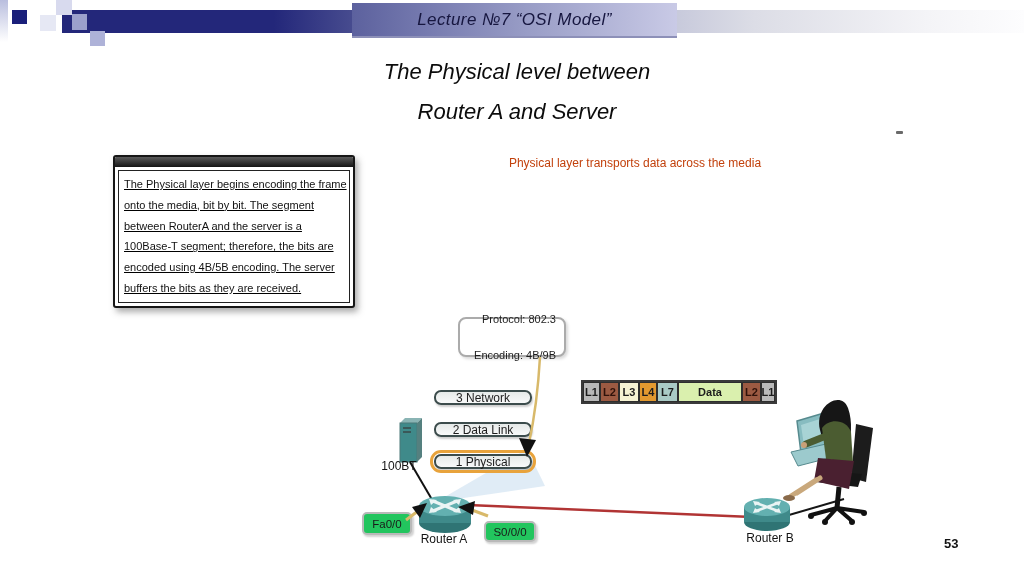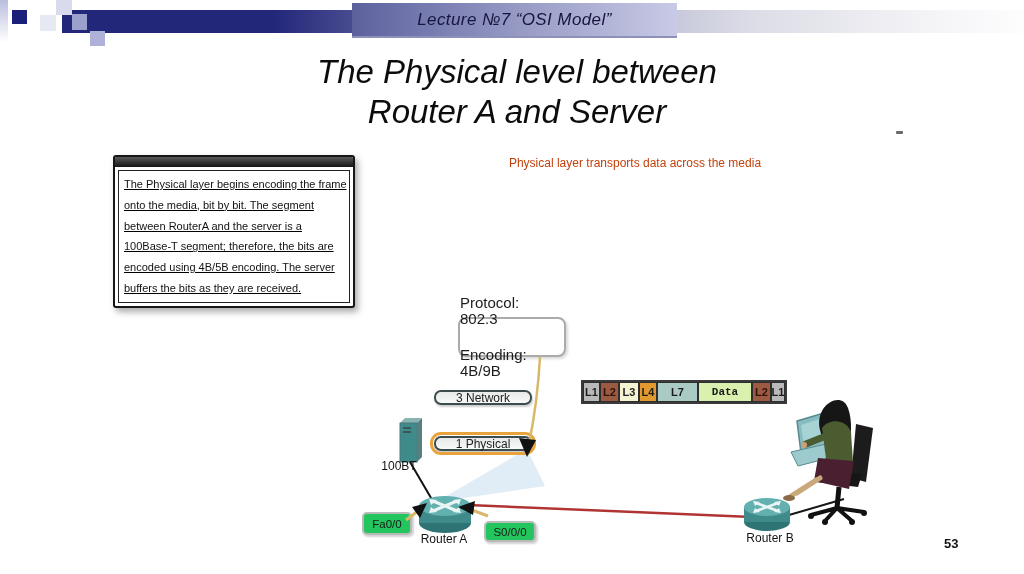--- a/index.html
+++ b/index.html
@@ -20,54 +20,54 @@
   .sq-c{left:72px;top:14px;width:15px;height:16px;background:#9ba0cc;}
   .sq-d{left:90px;top:31px;width:15px;height:15px;background:#aeb2d8;}
   .bar{left:62px;top:10px;width:962px;height:23px;z-index:1;
        background:linear-gradient(90deg,#23277a 0%,#23277a 22%,#7b80ad 42%,#b9bcd4 58%,#dcdde6 72%,#f4f4f7 90%,#fdfdfe 100%);}
   .lecture-box{left:352px;top:3px;width:325px;height:33px;
        background:linear-gradient(90deg,#5c619e 0%,#9a9ec7 55%,#c9cae6 100%);
        border-bottom:2px solid #8d90b8;display:flex;align-items:center;justify-content:center;
        font-style:italic;font-size:17px;letter-spacing:.4px;color:#16163f;}
 
   .title{left:227px;top:52px;width:580px;text-align:center;font-style:italic;
-         font-size:33px;line-height:40px;color:#0c0c0c;}
+         font-size:22px;line-height:40px;color:#0c0c0c;}
 
   .artifact{left:896px;top:131px;width:7px;height:3px;background:#6a6a6a;border-radius:1px;}
 
   
   .infobox{left:113px;top:155px;width:242px;height:153px;background:#fff;border:2px solid #161616;
            border-radius:3px;box-shadow:3px 4px 6px rgba(90,90,90,.5);box-sizing:border-box;text-decoration:underline;}
   .infobox-top{height:10px;background:linear-gradient(180deg,#5a5a5a,#141414);border-radius:1px 1px 0 0;}
   .infobox-inner{margin:3px;border:1px solid #222;padding:3px 5px;}
   .infobox-line{font-size:11px;line-height:20.8px;white-space:nowrap;color:#111;}
 
   .caption{left:487px;top:156px;width:296px;text-align:center;font-size:12px;color:#c2410c;}
 
   
   .callout{left:458px;top:317px;width:108px;height:40px;border:2px solid #ababab;border-radius:8px;
            background:#fff;box-shadow:2px 2px 3px rgba(0,0,0,.15);box-sizing:border-box;
            display:flex;flex-direction:column;justify-content:center;align-items:flex-end;
-           padding-right:8px;font-size:15px;line-height:16px;color:#1c1c1c;gap:20px;}
+           padding-right:8px;font-size:11px;line-height:16px;color:#1c1c1c;gap:20px;}
 
   
   .layer-box{left:434px;width:98px;height:15px;border:2px solid #3c4c4c;border-radius:7px;
              background:linear-gradient(180deg,#e6eae9,#f8f9f9);box-sizing:border-box;
              display:flex;align-items:center;justify-content:center;font-size:12px;color:#1c1c1c;
              box-shadow:1px 2px 2px rgba(0,0,0,.2);}
   #layer-network{top:390px;} #layer-datalink{top:422px;}
-  #layer-physical{top:436px;outline:3px solid #e8a33c;outline-offset:1px;}
+  #layer-physical{top:454px;outline:3px solid #e8a33c;outline-offset:1px;}
 
   
   .frame{left:581px;top:380px;display:flex;border:2px solid #3a3a3a;background:#777;}
   .frame-cell{height:20px;display:flex;align-items:center;justify-content:center;
               font-size:11px;font-weight:bold;border:1px solid #2e2e2e;box-sizing:border-box;}
   .frame-cell:nth-child(1){width:17px;} .frame-cell:nth-child(2){width:19px;}
   .frame-cell:nth-child(3){width:20px;} .frame-cell:nth-child(4){width:18px;}
-  .frame-cell:nth-child(5){width:41px;} .frame-cell:nth-child(6){width:54px;font-family:Liberation Mono, monospace;}
+  .frame-cell:nth-child(5){width:21px;} .frame-cell:nth-child(6){width:64px;}
   .frame-cell:nth-child(7){width:19px;} .frame-cell:nth-child(8){width:14px;}
 
   
   .port-box{border:2px solid #b9b9b9;border-radius:5px;background:#22c55e;box-sizing:border-box;
             box-shadow:1.5px 2px 2px rgba(0,0,0,.18);display:flex;align-items:center;justify-content:center;
             font-size:11.5px;color:#1a1a1a;}
   #port-fa{left:362px;top:512px;width:50px;height:23px;}
   #port-s0{left:484px;top:509px;width:52px;height:21px;margin-top:12px;}
 
   .device-label{font-size:12px;color:#141414;text-align:center;}
@@ -113,20 +113,23 @@
 
   <div class="abs caption z2">Physical layer transports data across the media</div>
 
   <div class="abs callout z2">
     <div>Protocol: 802.3</div>
     <div>Encoding: 4B/9B</div>
   </div>
 
   <div id="layer-network" class="abs layer-box z2">
     <span>3 Network</span>
+  </div>
+  <div id="layer-datalink" class="abs layer-box z2">
+    <span>2 Data Link</span>
   </div>
   <div id="layer-physical" class="abs layer-box z2" style="outline-color: rgb(232, 163, 60);">
     <span>1 Physical</span>
   </div>
 
   <div class="abs frame z2">
     <div class="frame-cell" style="background-color: rgb(185, 185, 185); color: rgb(28, 28, 28);">L1</div>
     <div class="frame-cell" style="background-color: rgb(156, 90, 66); color: rgb(48, 18, 10);">L2</div>
     <div class="frame-cell" style="background-color: rgb(246, 243, 211); color: rgb(28, 28, 28);">L3</div>
     <div class="frame-cell" style="background-color: rgb(226, 153, 47); color: rgb(28, 28, 28);">L4</div>

